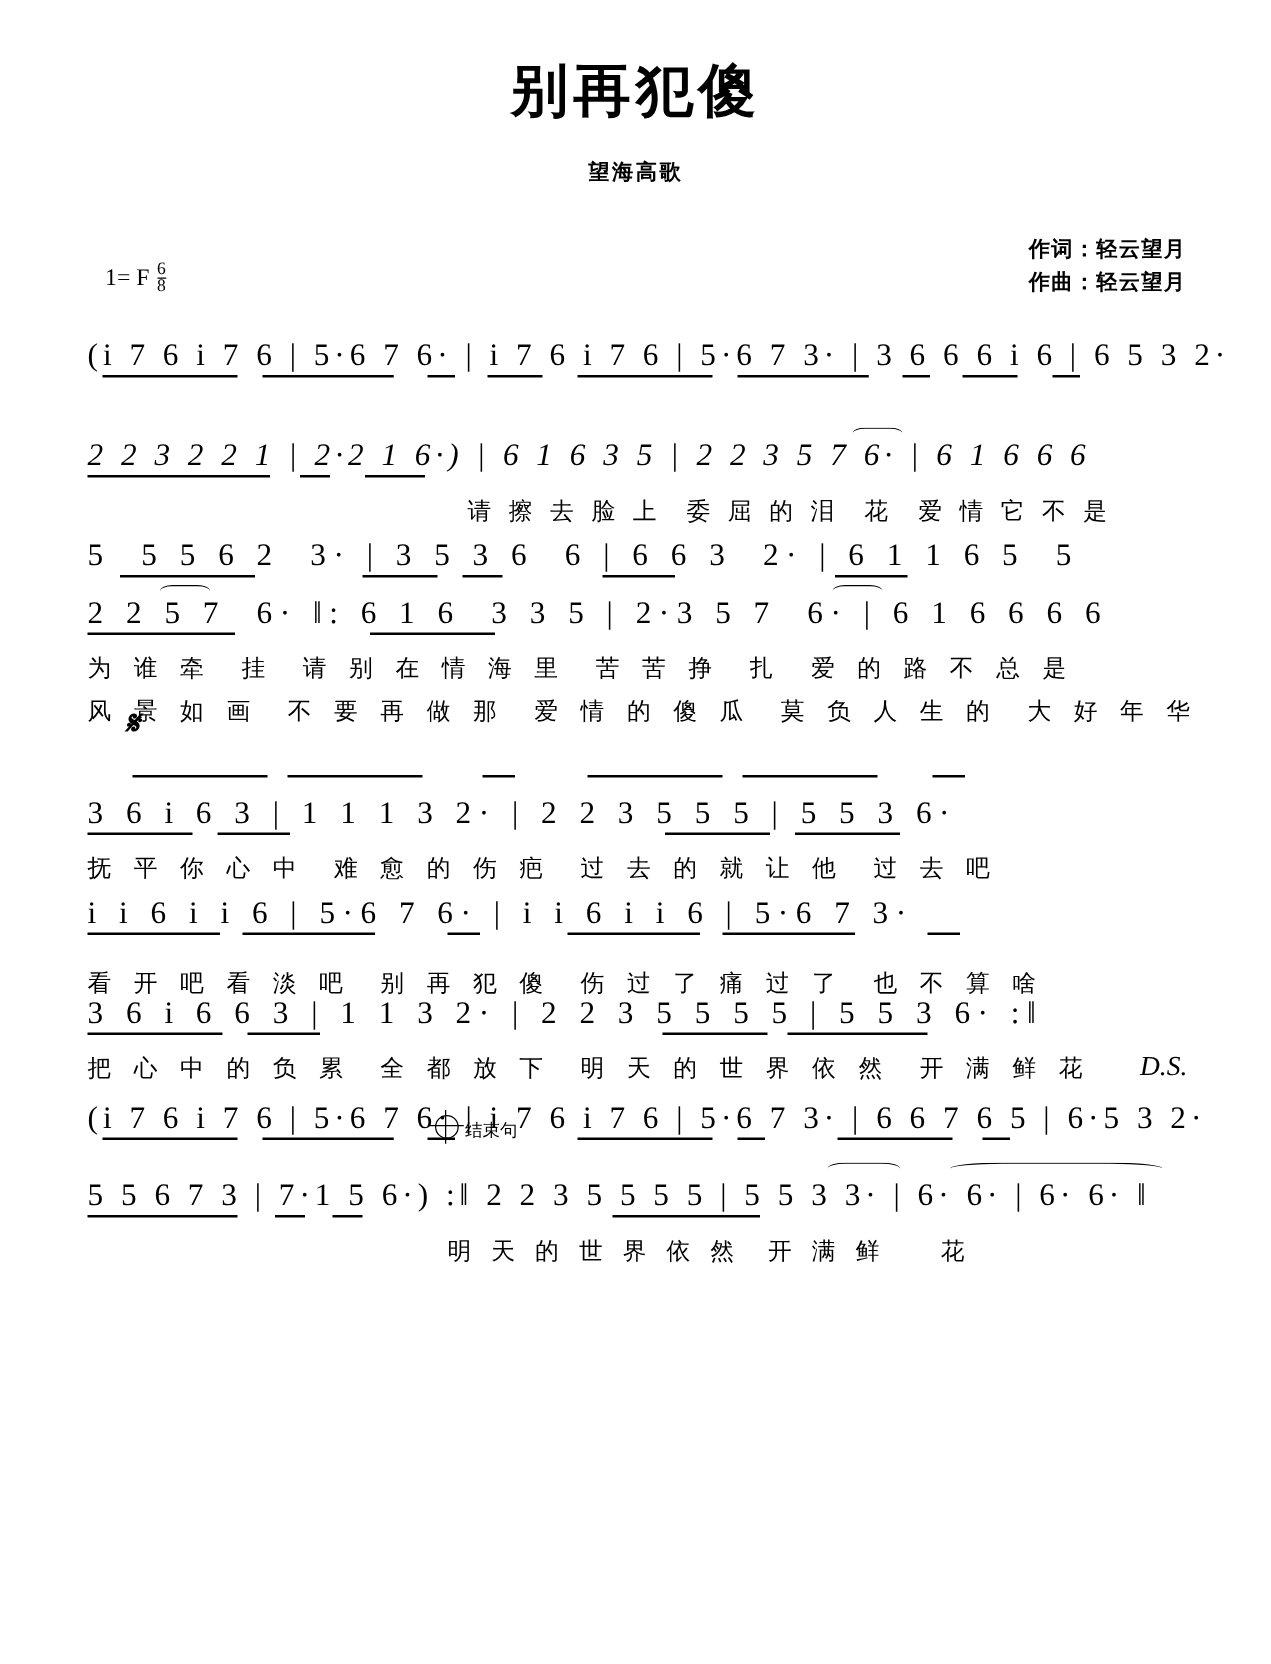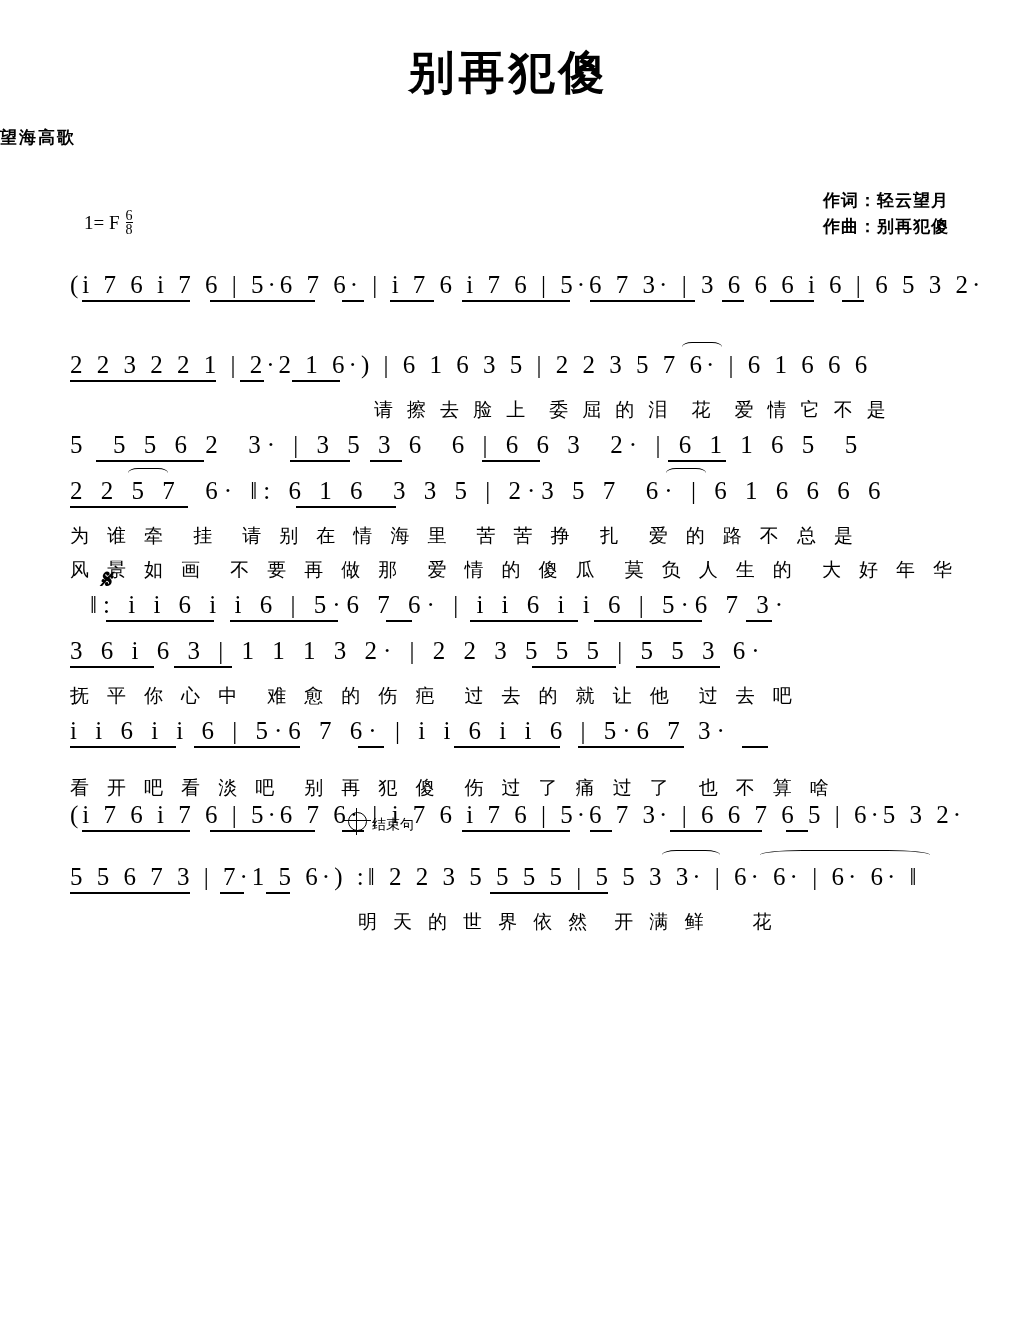--- a/index.html
+++ b/index.html
@@ -15,21 +15,21 @@
 
   .title{
     text-align:center;
     font-family:"DejaVu Sans", sans-serif;
     font-weight:bold;
     font-size:46px;
     letter-spacing:4px;
     margin-top:42px;
   }
   .subtitle{
-    text-align:left;
+    text-align:center;
     font-family:"DejaVu Sans", sans-serif;
     font-weight:bold;
     font-size:17px;
     letter-spacing:2px;
     margin-top:22px;
   }
   .credits{
     position:absolute;
     right:68px;
     top:145px;
@@ -123,21 +123,21 @@
 </head>
 <body>
 
 <div class="sheet">
 
   <div class="title">别再犯傻</div>
   <div class="subtitle">望海高歌</div>
 
   <div class="credits">
     <div>作词：轻云望月</div>
-    <div>作曲：别再犯傻</div>
+    <div>作曲：轻云望月</div>
   </div>
 
   <div class="keysig">
     <span>1= F</span>
     <span class="frac">
       <span class="num">6</span>
       <span class="den">8</span>
     </span>
   </div>
 
@@ -156,21 +156,21 @@
         <span class="ubar" style="left:700px;top:30px;width:44px;"></span>
         <span class="ubar" style="left:772px;top:30px;width:22px;"></span>
       </div>
       <div class="lyrics">
         <span class="lyr" style="left:0;top:0;"></span>
       </div>
     </div>
 
     <div class="system">
       <div class="notes">
-        <span class="ln" style="left:0;top:0;letter-spacing:4px;">2 2 3 2 2 1 | 2·2 1 6·) | 6 1 6 3 5 | 2 2 3 5 7 6· | 6 1 6 6 6</span>
+        <span class="ln" style="left:0;top:0;letter-spacing:4px;font-style:italic;">2 2 3 2 2 1 | 2·2 1 6·) | 6 1 6 3 5 | 2 2 3 5 7 6· | 6 1 6 6 6</span>
         <span class="ubar" style="left:0px;top:30px;width:146px;"></span>
         <span class="ubar" style="left:170px;top:30px;width:24px;"></span>
         <span class="ubar" style="left:222px;top:30px;width:48px;"></span>
         <span class="tie" style="left:612px;top:-8px;width:40px;"></span>
       </div>
       <div class="lyrics">
         <span class="lyr" style="left:304px;top:0;letter-spacing:4px;">请 擦 去 脸 上  委 屈 的 泪  花  爱 情 它 不 是</span>
       </div>
     </div>
 
@@ -200,21 +200,20 @@
 
     <div class="system">
       <div class="lyrics">
         <span class="lyr" style="left:0;top:0;letter-spacing:6px;">风 景 如 画  不 要 再 做 那  爱 情 的 傻 瓜  莫 负 人 生 的  大 好 年 华</span>
       </div>
     </div>
 
     <div class="system">
       <div class="notes">
         <span class="segno" style="left:30px;top:-26px;">𝄋</span>
-        <span class="ln" style="left:20px;top:0;letter-spacing:6px;">‖: i i 6 i i 6 | 5·6 7 6· | i i 6 i i 6 | 5·6 7 3·</span>
         <span class="ubar" style="left:36px;top:30px;width:108px;"></span>
         <span class="ubar" style="left:160px;top:30px;width:108px;"></span>
         <span class="ubar" style="left:316px;top:30px;width:26px;"></span>
         <span class="ubar" style="left:400px;top:30px;width:108px;"></span>
         <span class="ubar" style="left:524px;top:30px;width:108px;"></span>
         <span class="ubar" style="left:676px;top:30px;width:26px;"></span>
       </div>
     </div>
 
     <div class="system">
@@ -238,20 +237,33 @@
         <span class="ubar" style="left:288px;top:30px;width:26px;"></span>
         <span class="ubar" style="left:384px;top:30px;width:106px;"></span>
         <span class="ubar" style="left:508px;top:30px;width:106px;"></span>
         <span class="ubar" style="left:672px;top:30px;width:26px;"></span>
       </div>
       <div class="lyrics">
         <span class="lyr" style="left:0;top:0;letter-spacing:6px;margin-top:12px;">看 开 吧 看 淡 吧  别 再 犯 傻  伤 过 了 痛 过 了  也 不 算 啥</span>
       </div>
     </div>
 
+    <div class="system">
+      <div class="notes">
+        <span class="ln" style="left:0;top:0;letter-spacing:6px;">3 6 i 6 6 3 | 1 1 3 2· | 2 2 3 5 5 5 5 | 5 5 3 6· :‖</span>
+        <span class="ubar" style="left:0px;top:30px;width:108px;"></span>
+        <span class="ubar" style="left:128px;top:30px;width:58px;"></span>
+        <span class="ubar" style="left:460px;top:30px;width:84px;"></span>
+        <span class="ubar" style="left:560px;top:30px;width:112px;"></span>
+      </div>
+      <div class="lyrics">
+        <span class="lyr" style="left:0;top:0;letter-spacing:6px;">把 心 中 的 负 累  全 都 放 下  明 天 的 世 界 依 然  开 满 鲜 花</span>
+        <span class="dsmark" style="left:842px;top:-2px;">D.S.</span>
+      </div>
+    </div>
 
     <div class="system">
       <div class="notes">
         <span class="ln" style="left:0;top:4px;letter-spacing:4px;">(i 7 6 i 7 6 | 5·6 7 6· | i 7 6 i 7 6 | 5·6 7 3· | 6 6 7 6 5 | 6·5 3 2·</span>
         <span class="ubar" style="left:12px;top:34px;width:108px;"></span>
         <span class="ubar" style="left:140px;top:34px;width:105px;"></span>
         <span class="ubar" style="left:272px;top:34px;width:22px;"></span>
         <span class="ubar" style="left:392px;top:34px;width:108px;"></span>
         <span class="ubar" style="left:520px;top:34px;width:22px;"></span>
         <span class="ubar" style="left:600px;top:34px;width:92px;"></span>

